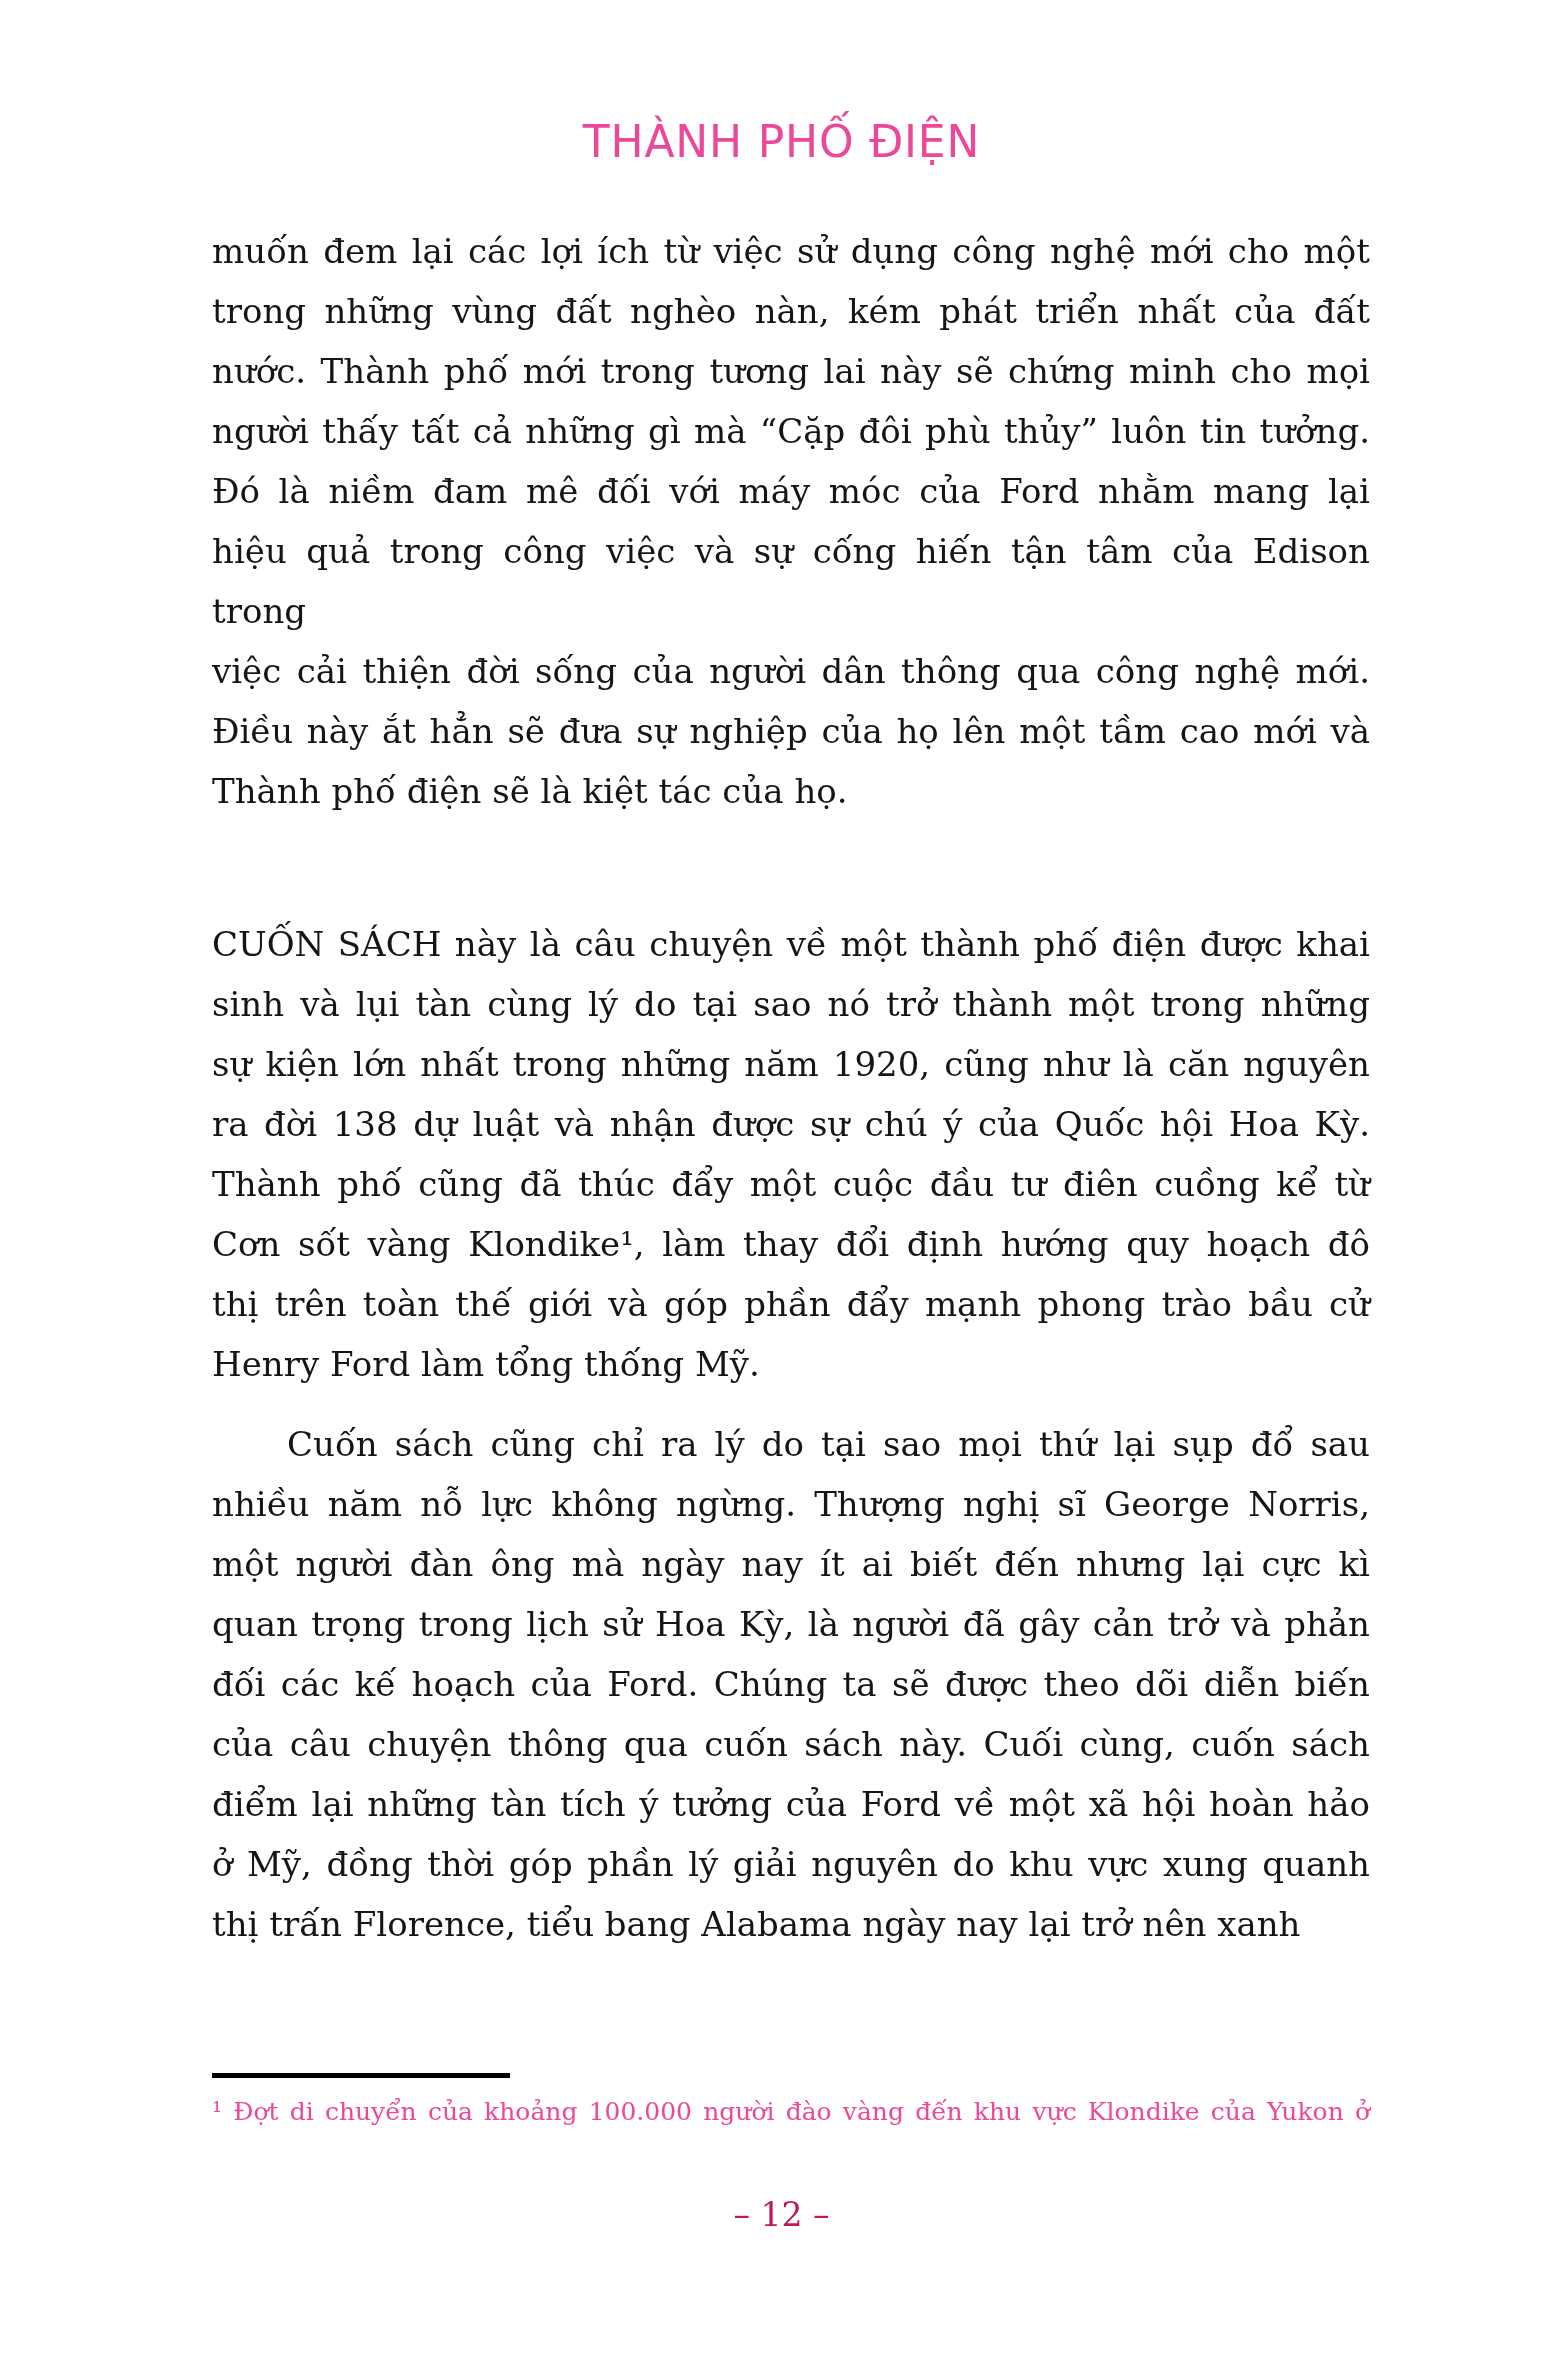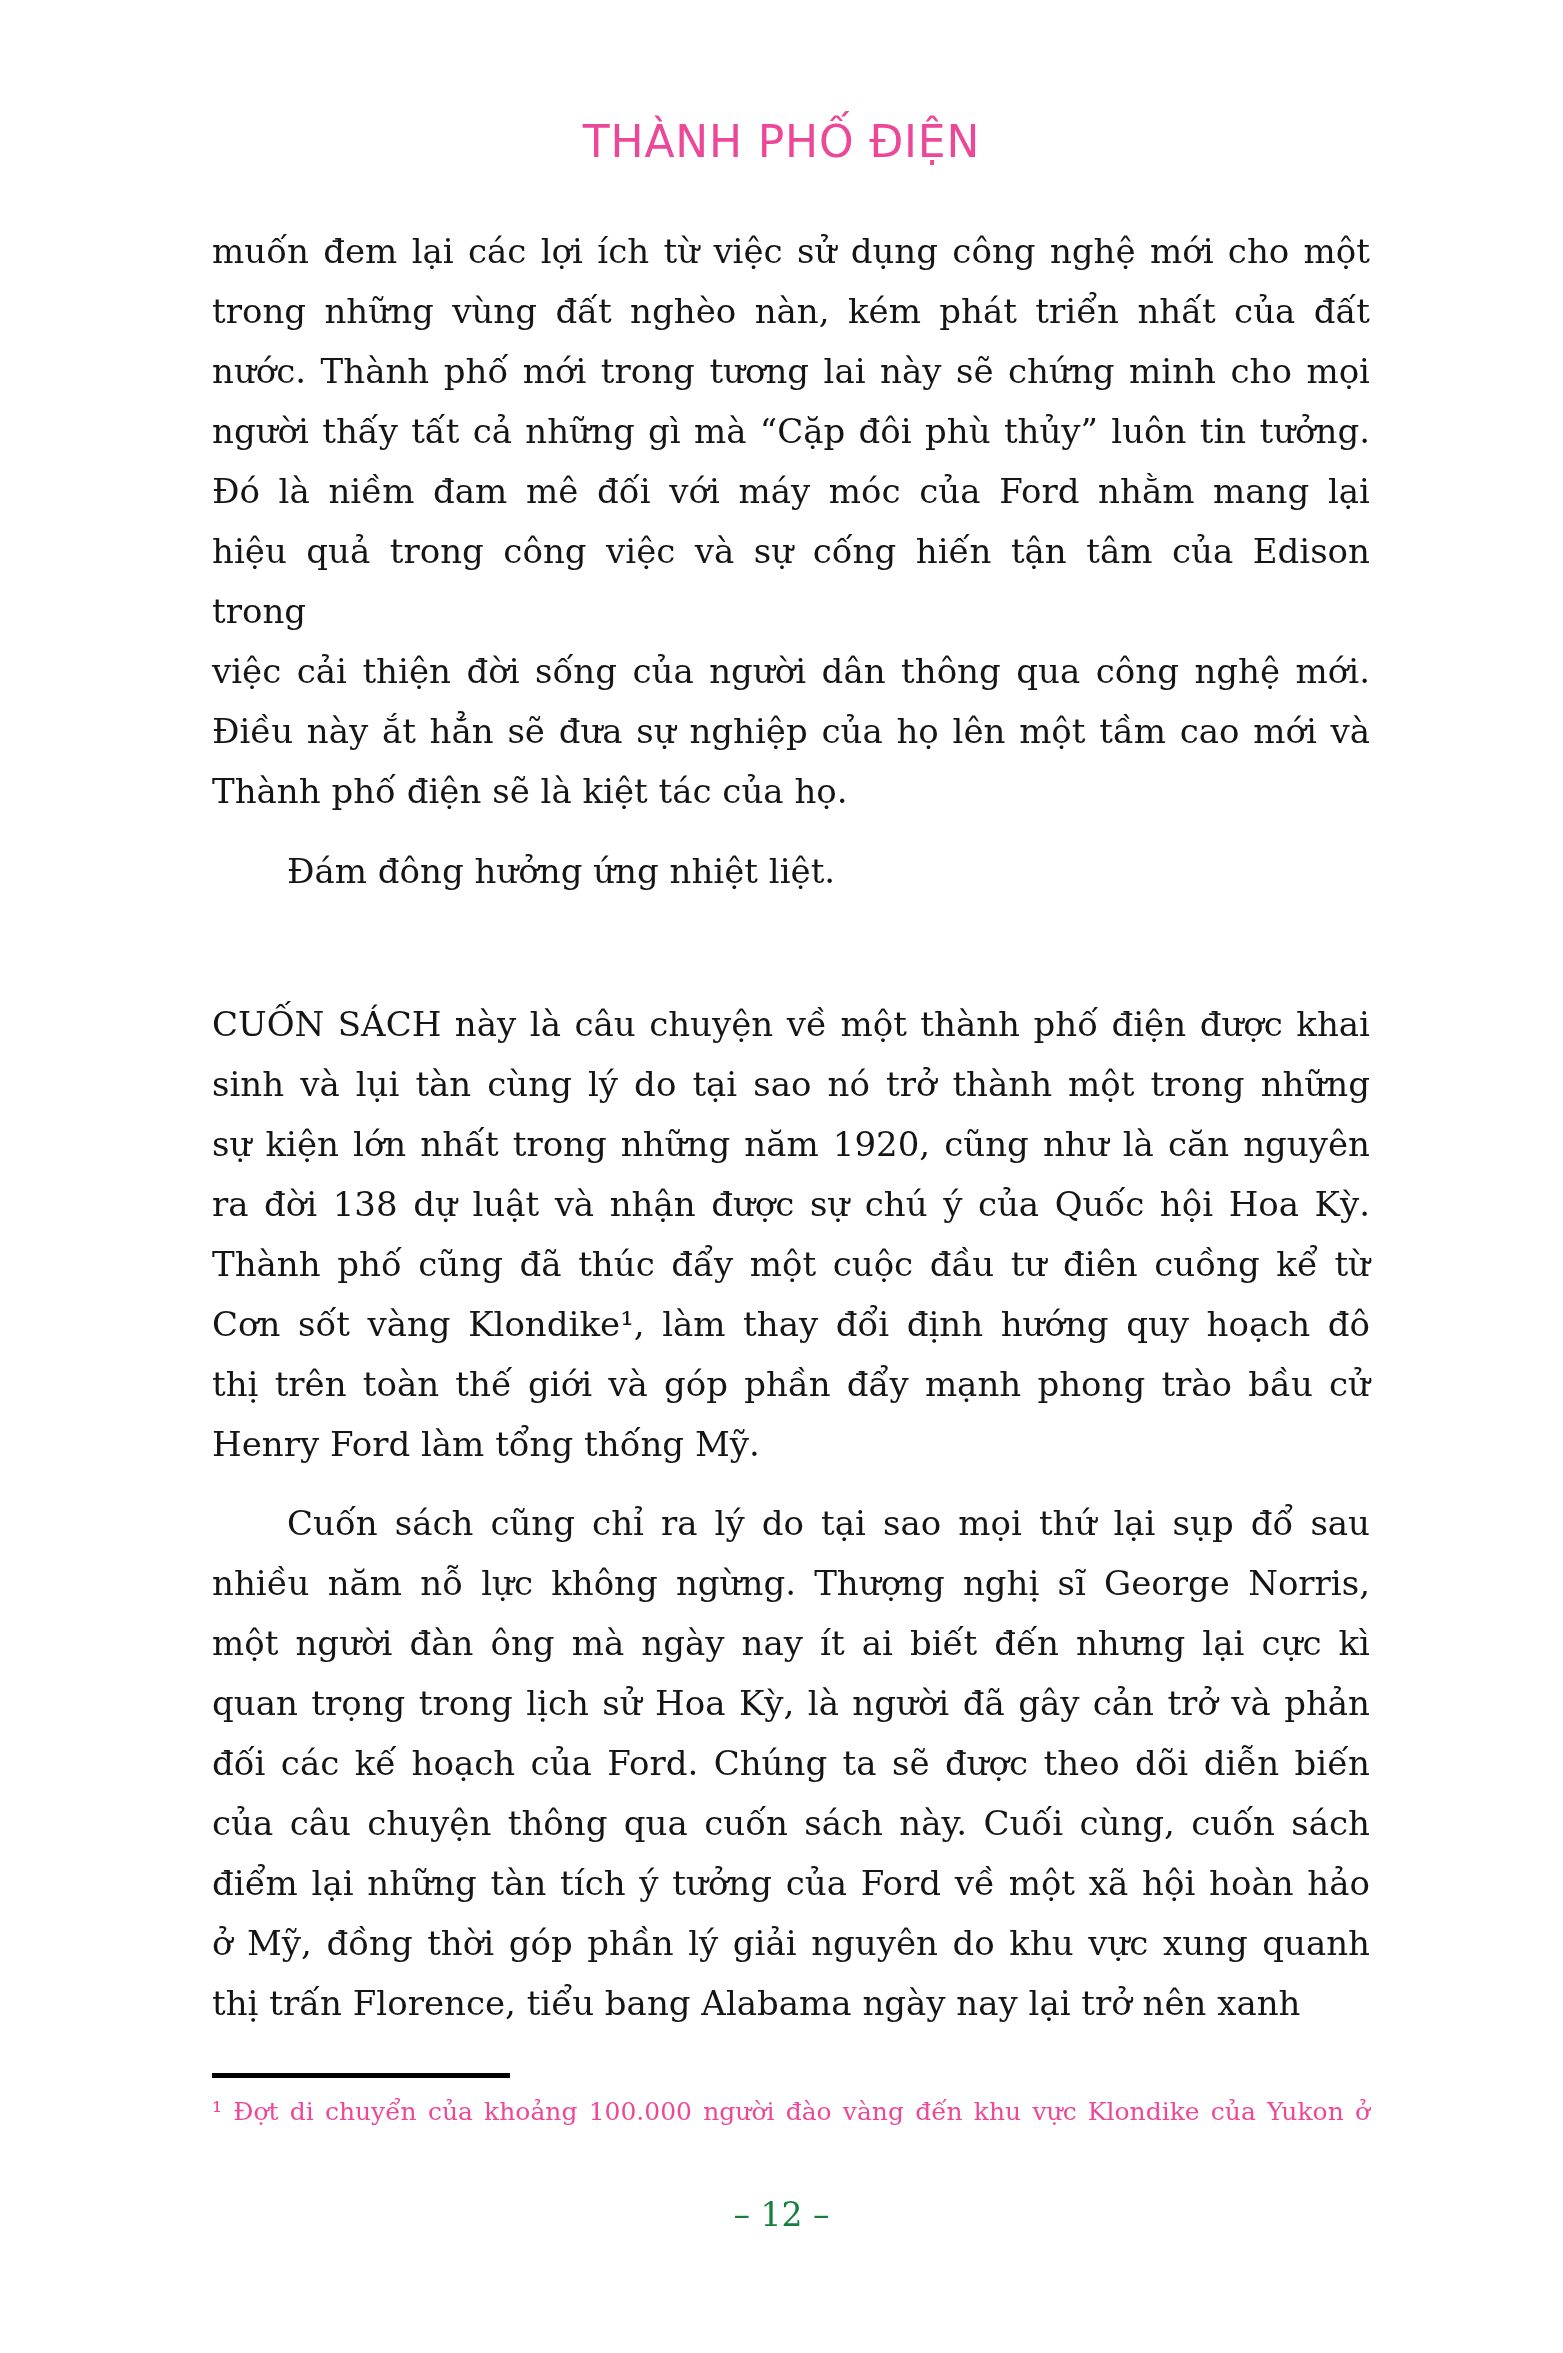--- a/index.html
+++ b/index.html
@@ -64,43 +64,40 @@
     color: #ec4899;
   }
   .page-number {
     position: absolute;
     top: 2197px;
     left: 0;
     right: 0;
     text-align: center;
     font-size: 33px;
     line-height: 36px;
-    color: #15803d;
+    color: #be185d;
   }
 </style>
 </head>
 <body>
 
 <div class="page">
   <div class="running-head">THÀNH PHỐ ĐIỆN</div>
 
   <div class="body-text">
       <div class="para">
         <div class="line">muốn đem lại các lợi ích từ việc sử dụng công nghệ mới cho một</div>
         <div class="line">trong những vùng đất nghèo nàn, kém phát triển nhất của đất</div>
         <div class="line">nước. Thành phố mới trong tương lai này sẽ chứng minh cho mọi</div>
         <div class="line">người thấy tất cả những gì mà “Cặp đôi phù thủy” luôn tin tưởng.</div>
         <div class="line">Đó là niềm đam mê đối với máy móc của Ford nhằm mang lại</div>
         <div class="line">hiệu quả trong công việc và sự cống hiến tận tâm của Edison trong</div>
         <div class="line">việc cải thiện đời sống của người dân thông qua công nghệ mới.</div>
         <div class="line">Điều này ắt hẳn sẽ đưa sự nghiệp của họ lên một tầm cao mới và</div>
         <div class="line last">Thành phố điện sẽ là kiệt tác của họ.</div>
-      </div>
-      <div class="para">
-        <div class="line last indent">Đám đông hưởng ứng nhiệt liệt.</div>
       </div>
       <div class="para section">
         <div class="line">CUỐN SÁCH này là câu chuyện về một thành phố điện được khai</div>
         <div class="line">sinh và lụi tàn cùng lý do tại sao nó trở thành một trong những</div>
         <div class="line">sự kiện lớn nhất trong những năm 1920, cũng như là căn nguyên</div>
         <div class="line">ra đời 138 dự luật và nhận được sự chú ý của Quốc hội Hoa Kỳ.</div>
         <div class="line">Thành phố cũng đã thúc đẩy một cuộc đầu tư điên cuồng kể từ</div>
         <div class="line">Cơn sốt vàng Klondike¹, làm thay đổi định hướng quy hoạch đô</div>
         <div class="line">thị trên toàn thế giới và góp phần đẩy mạnh phong trào bầu cử</div>
         <div class="line last">Henry Ford làm tổng thống Mỹ.</div>

